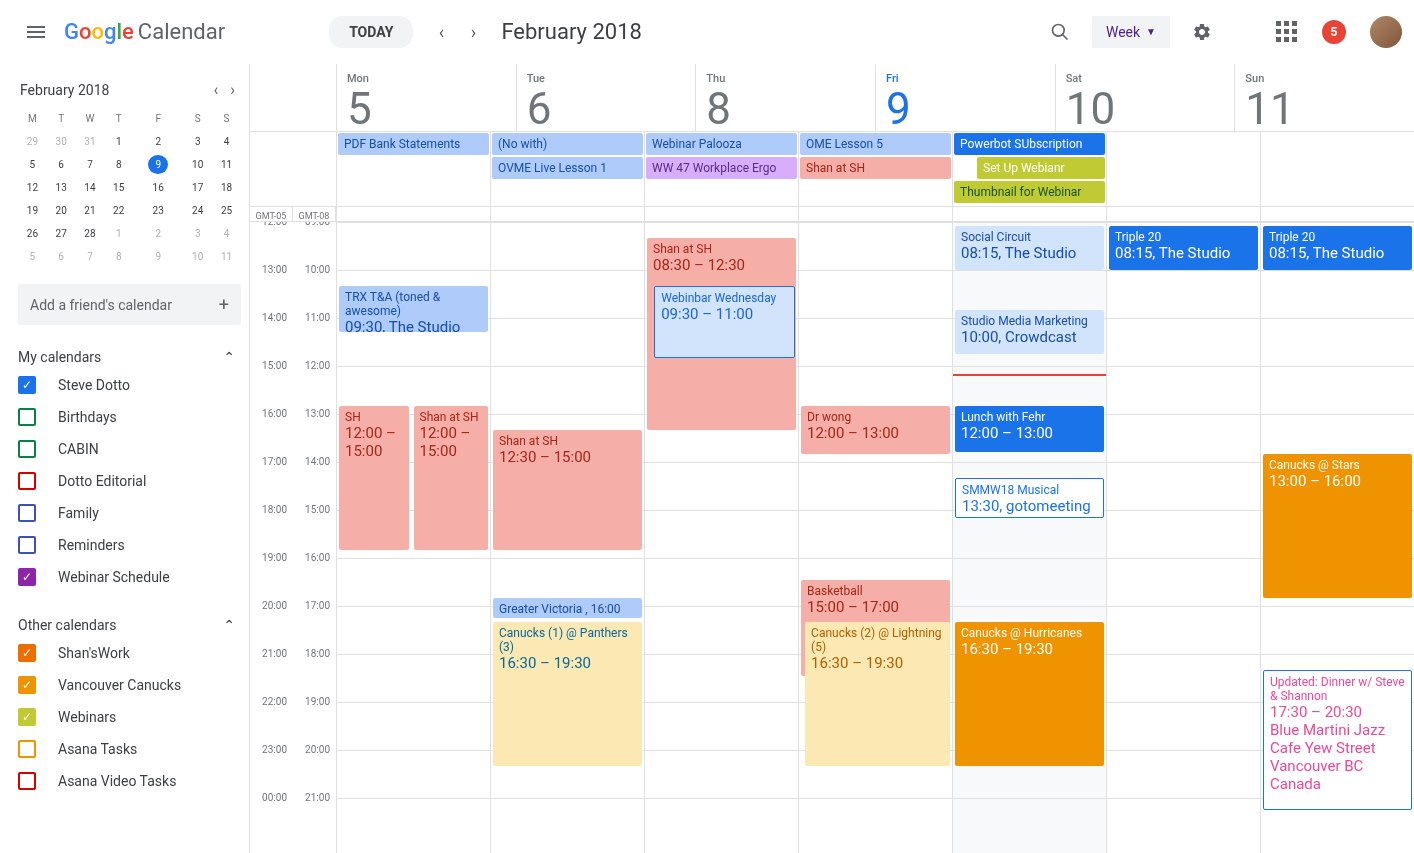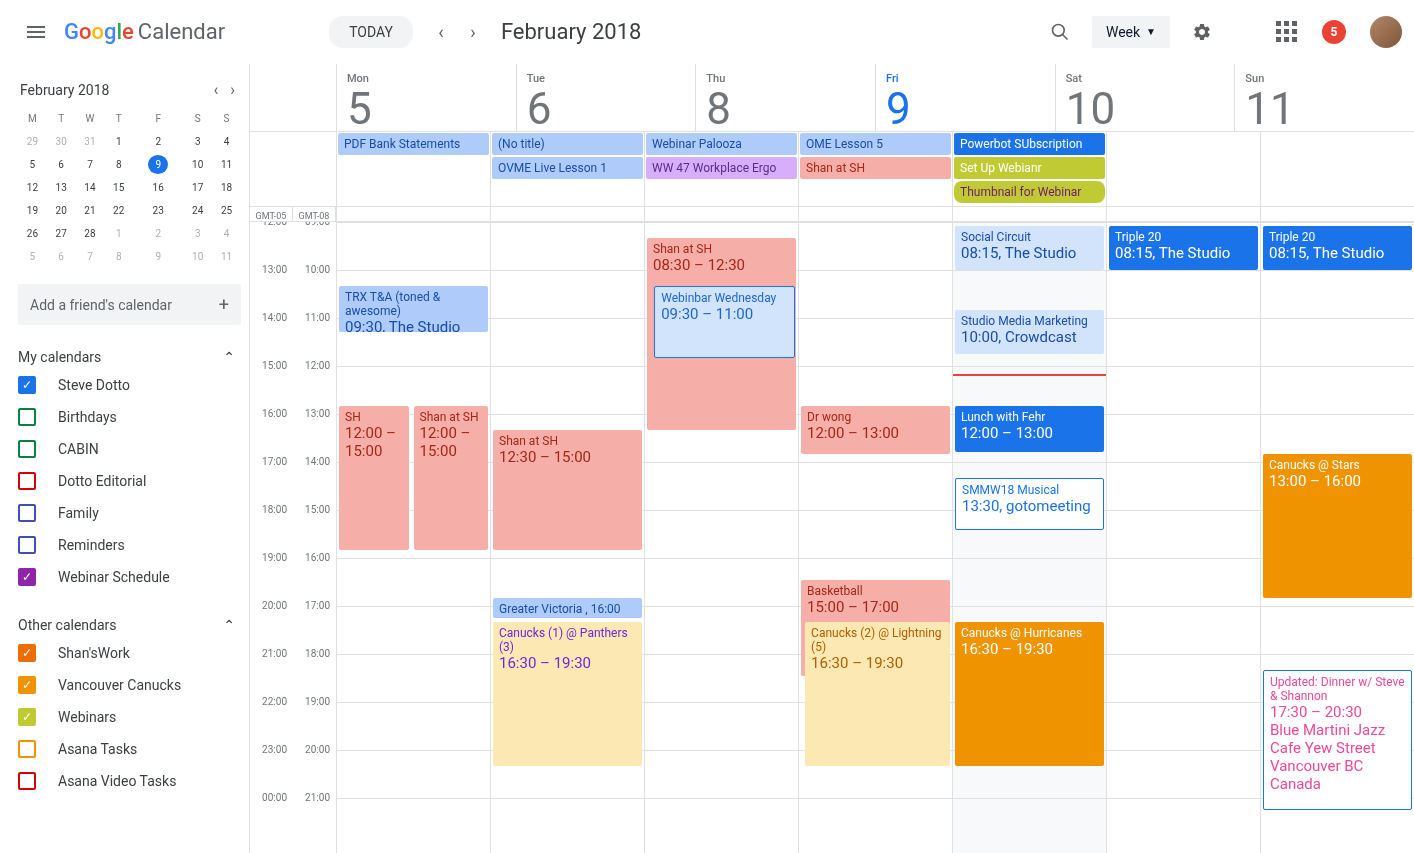--- a/index.html
+++ b/index.html
@@ -3,27 +3,27 @@
 <meta charset="utf-8">
 <style>
 * { margin: 0; padding: 0; box-sizing: border-box; font-family: Roboto, Arial, sans-serif; }
 body { width: 1414px; height: 853px; overflow: hidden; background: #fff; color: #3c4043; }
 .header { height: 64px; display: flex; align-items: center; padding: 0 12px; border-bottom: 1px solid #fff; text-align: center; }
 .menu-btn { width: 48px; height: 48px; display: flex; align-items: center; justify-content: center; border-radius: 50%; cursor: pointer; }
 .hamburger { width: 18px; height: 12px; display: flex; flex-direction: column; justify-content: space-between; }
 .hamburger span { height: 2px; background: #5f6368; }
 .logo { margin-left: 4px; display: flex; align-items: center; gap: 4px; }
 .logo-text { font-size: 22px; color: #5f6368; }
-.today-btn { margin-left: 104px; padding: 8px 20px; background: #f1f3f4; border-radius: 14px; font-size: 14px; font-weight: 400; color: #3c4043; cursor: pointer; }
+.today-btn { margin-left: 104px; padding: 8px 20px; background: #f1f3f4; border-radius: 14px; font-size: 14px; font-weight: 700; color: #3c4043; cursor: pointer; }
 .nav-arrows { display: flex; margin-left: 12px; }
 .nav-arrow { width: 32px; height: 32px; display: flex; align-items: center; justify-content: center; color: #5f6368; cursor: pointer; font-size: 18px; }
 .month-label { margin-left: 12px; font-size: 22px; color: #3c4043; }
 .spacer { flex: 1; }
 .hdr-icon { width: 40px; height: 40px; display: flex; align-items: center; justify-content: center; color: #5f6368; cursor: pointer; border-radius: 50%; margin: 0 4px; }
-.view-select { padding: 8px 14px; background: #f1f3f4; border-radius: 2px; display: flex; align-items: center; gap: 6px; font-size: 14px; color: #0f172a; cursor: pointer; margin: 16px 8px; }
+.view-select { padding: 8px 14px; background: #f1f3f4; border-radius: 2px; display: flex; align-items: center; gap: 6px; font-size: 14px; color: #4c1d95; cursor: pointer; margin: 16px 8px; }
 .apps-grid { display: grid; grid-template-columns: repeat(3, 5px); grid-template-rows: repeat(3, 5px); gap: 3px; }
 .apps-grid span { background: #5f6368; }
 .badge { width: 24px; height: 24px; background: #ea4335; color: #fff; border-radius: 50%; display: flex; align-items: center; justify-content: center; font-size: 12px; font-weight: bold; }
 .avatar { width: 32px; height: 32px; border-radius: 50%; background: linear-gradient(135deg, #b08968, #7f5539); margin-left: 12px; }
 .main { display: flex; height: 789px; }
 .sidebar { width: 250px; border-right: 1px solid #e0e0e0; padding: 12px 8px 0 18px; overflow-y: auto; }
 .mini-header { display: flex; align-items: center; justify-content: space-between; padding: 4px 6px 8px 2px; }
 .mini-title { font-size: 14px; color: #3c4043; }
 .mini-nav { display: flex; gap: 12px; color: #5f6368; }
 .mini-nav span { cursor: pointer; font-size: 16px; }
@@ -289,35 +289,35 @@
           <div class="day-num">11</div>
         </div>
       </div>
     <div id="allday-container">
         <div class="allday-row">
           <div class="tz-spacer"></div>
           <div class="allday-col">
             <div class="event-chip" style="background: rgb(174, 203, 250); color: rgb(23, 78, 166);">PDF Bank Statements</div>
           </div>
           <div class="allday-col">
-            <div class="event-chip" style="background: rgb(174, 203, 250); color: rgb(23, 78, 166);">(No title)</div>
+            <div class="event-chip" style="background: rgb(174, 203, 250); color: rgb(23, 78, 166);">(No with)</div>
             <div class="event-chip" style="background: rgb(174, 203, 250); color: rgb(23, 78, 166);">OVME Live Lesson 1</div>
           </div>
           <div class="allday-col">
             <div class="event-chip" style="background: rgb(174, 203, 250); color: rgb(23, 78, 166);">Webinar Palooza</div>
             <div class="event-chip" style="background: rgb(215, 174, 251); color: rgb(91, 43, 138);">WW 47 Workplace Ergo</div>
           </div>
           <div class="allday-col">
             <div class="event-chip" style="background: rgb(174, 203, 250); color: rgb(23, 78, 166);">OME Lesson 5</div>
             <div class="event-chip" style="background: rgb(246, 174, 169); color: rgb(165, 39, 20);">Shan at SH</div>
           </div>
           <div class="allday-col">
             <div class="event-chip" style="background: rgb(26, 115, 232); color: rgb(255, 255, 255);">Powerbot SUbscription</div>
-            <div class="event-chip" style="background: rgb(192, 202, 51); color: rgb(255, 255, 255);">Set Up Webianr</div>
-            <div class="event-chip" style="background: rgb(192, 202, 51); color: #701a75; border-radius: 8px;">Thumbnail for Webinar</div>
+            <div class="event-chip" style="background: rgb(192, 202, 51); color: rgb(255, 255, 255); margin-left: 23px;">Set Up Webianr</div>
+            <div class="event-chip" style="background: rgb(192, 202, 51); color: #14532d;">Thumbnail for Webinar</div>
           </div>
           <div class="allday-col"></div>
           <div class="allday-col"></div>
         </div>
       </div>
     <div class="tz-header" style="border-bottom:1px solid #e0e0e0">
       <div class="tz-label">GMT-05</div>
       <div class="tz-label">GMT-08</div>
       <div style="flex:1;display:flex" id="tz-cols">
           <div style="flex: 1 1 0%; border-left: 1px solid rgb(224, 224, 224);"></div>
@@ -402,21 +402,21 @@
             <div class="hour-line"></div>
             <div class="hour-line"></div>
             <div class="hour-line"></div>
             <div class="ev-block" style="top: 208px; height: 120px; background: rgb(246, 174, 169); color: rgb(165, 39, 20);">
               <div class="ev-title">Shan at SH</div>
               <div class="ev-time">12:30 – 15:00</div>
             </div>
             <div class="ev-block" style="top: 376px; height: 20px; background: rgb(174, 203, 250); color: rgb(23, 78, 166);">
               <div class="ev-title">Greater Victoria , 16:00</div>
             </div>
-            <div class="ev-block" style="top: 400px; height: 144px; background: rgb(252, 232, 178); color: #6d28d9;">
+            <div class="ev-block" style="top: 400px; height: 144px; background: rgb(252, 232, 178); color: #0369a1;">
               <div class="ev-title">Canucks (1) @ Panthers (3)</div>
               <div class="ev-time">16:30 – 19:30</div>
             </div>
           </div>
           <div class="ev-col">
             <div class="hour-line"></div>
             <div class="hour-line"></div>
             <div class="hour-line"></div>
             <div class="hour-line"></div>
             <div class="hour-line"></div>
@@ -484,21 +484,21 @@
               <div class="ev-time">08:15, The Studio</div>
             </div>
             <div class="ev-block" style="top: 88px; height: 44px; background: rgb(210, 227, 252); color: rgb(23, 78, 166);">
               <div class="ev-title">Studio Media Marketing</div>
               <div class="ev-time">10:00, Crowdcast</div>
             </div>
             <div class="ev-block" style="top: 184px; height: 46px; background: rgb(26, 115, 232); color: rgb(255, 255, 255);">
               <div class="ev-title">Lunch with Fehr</div>
               <div class="ev-time">12:00 – 13:00</div>
             </div>
-            <div class="ev-block" style="top: 256px; height: 52px; background: rgb(255, 255, 255); color: rgb(26, 115, 232); border: 1px solid rgb(26, 115, 232);">
+            <div class="ev-block" style="top: 256px; height: 40px; background: rgb(255, 255, 255); color: rgb(26, 115, 232); border: 1px solid rgb(26, 115, 232);">
               <div class="ev-title">SMMW18 Musical</div>
               <div class="ev-time">13:30, gotomeeting</div>
             </div>
             <div class="ev-block" style="top: 400px; height: 144px; background: rgb(240, 147, 0); color: rgb(255, 255, 255);">
               <div class="ev-title">Canucks @ Hurricanes</div>
               <div class="ev-time">16:30 – 19:30</div>
             </div>
           </div>
           <div class="ev-col">
             <div class="hour-line"></div>

